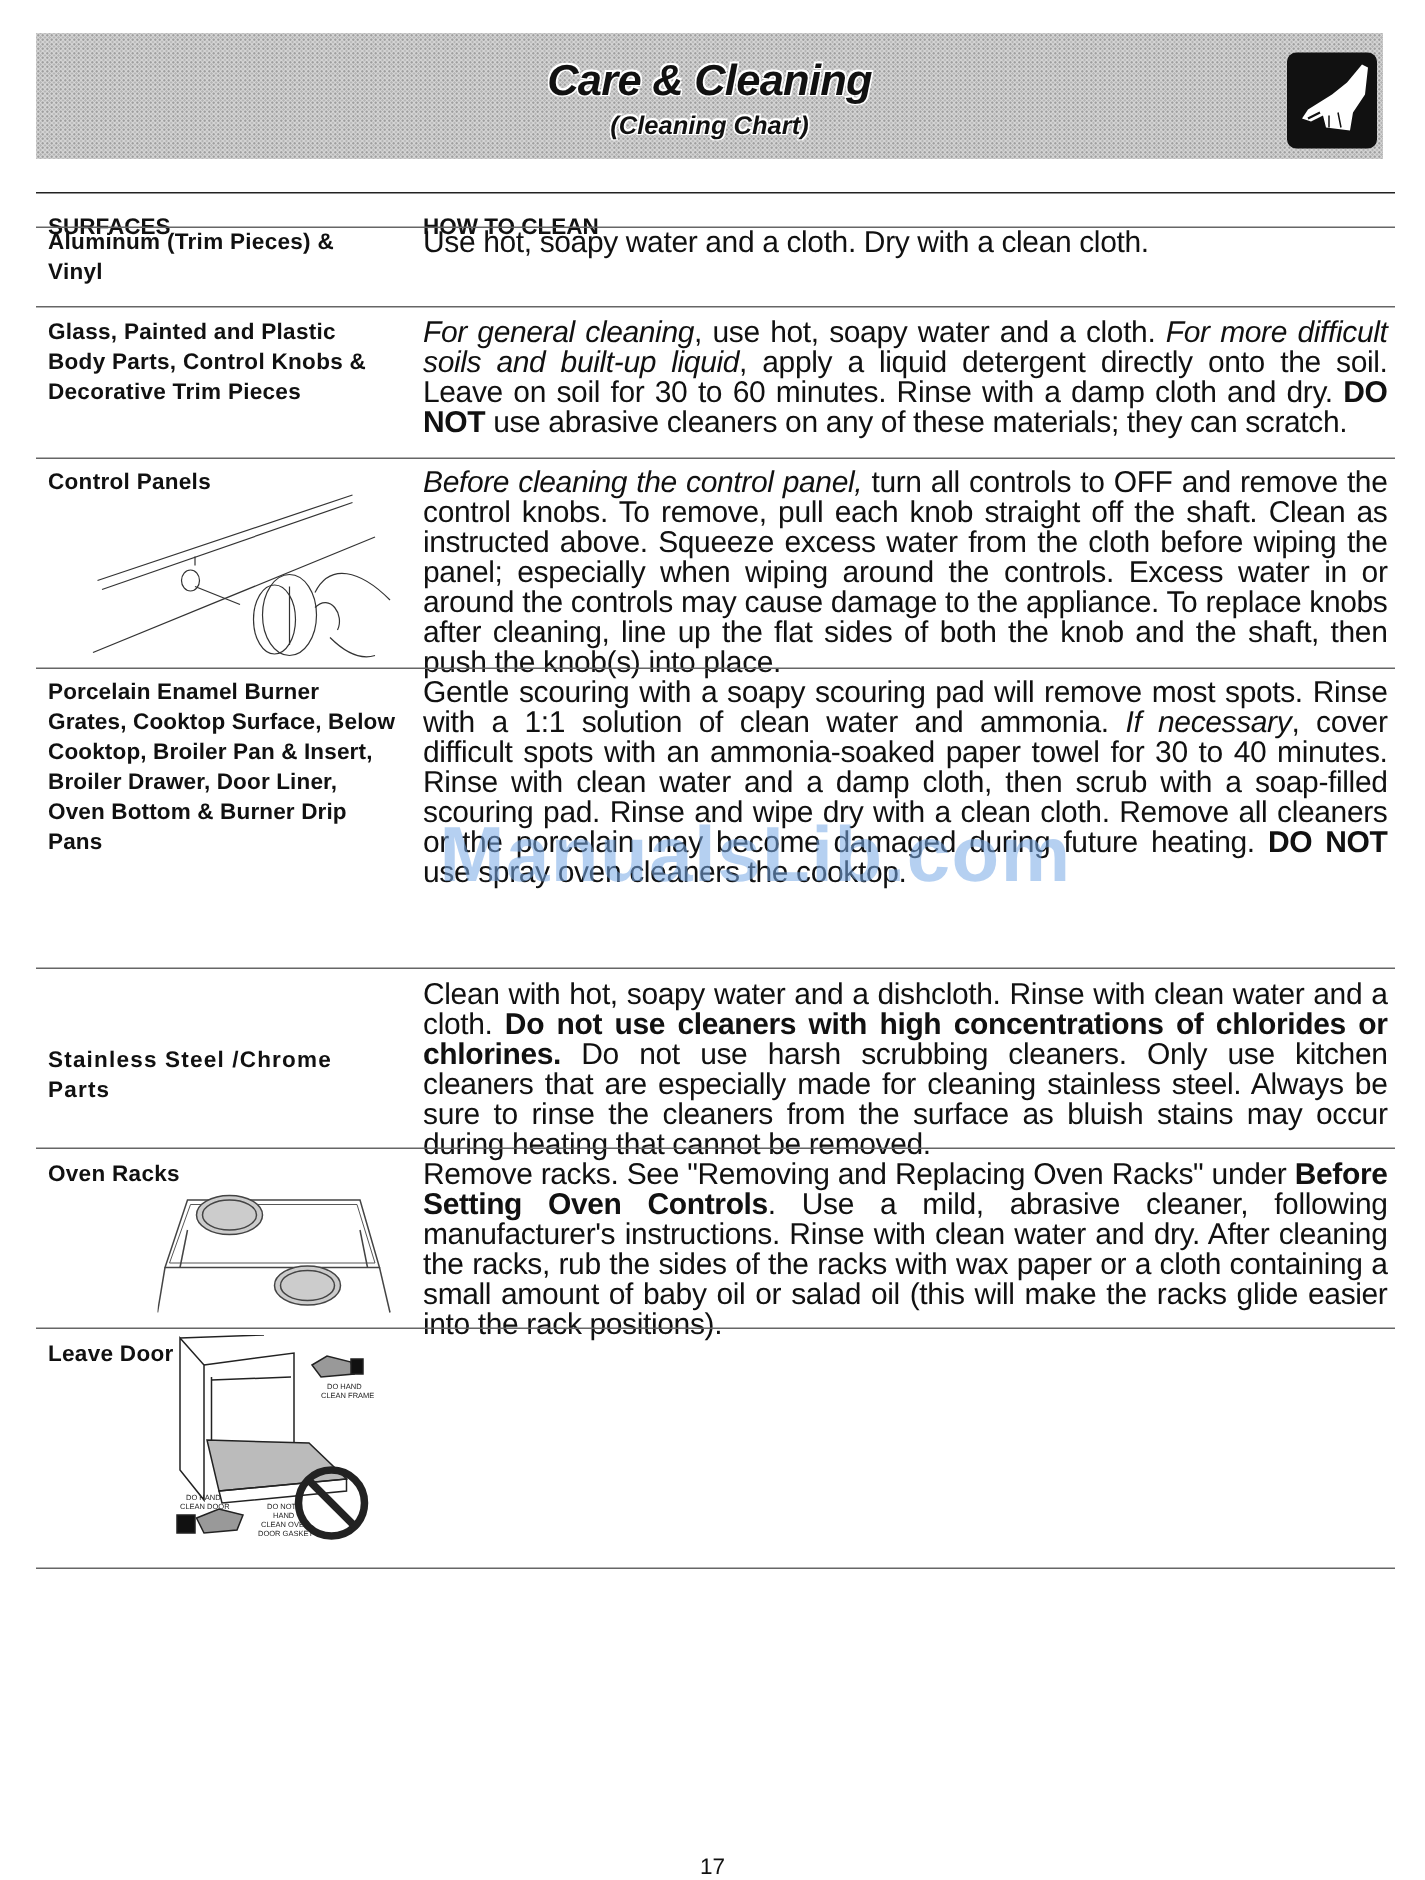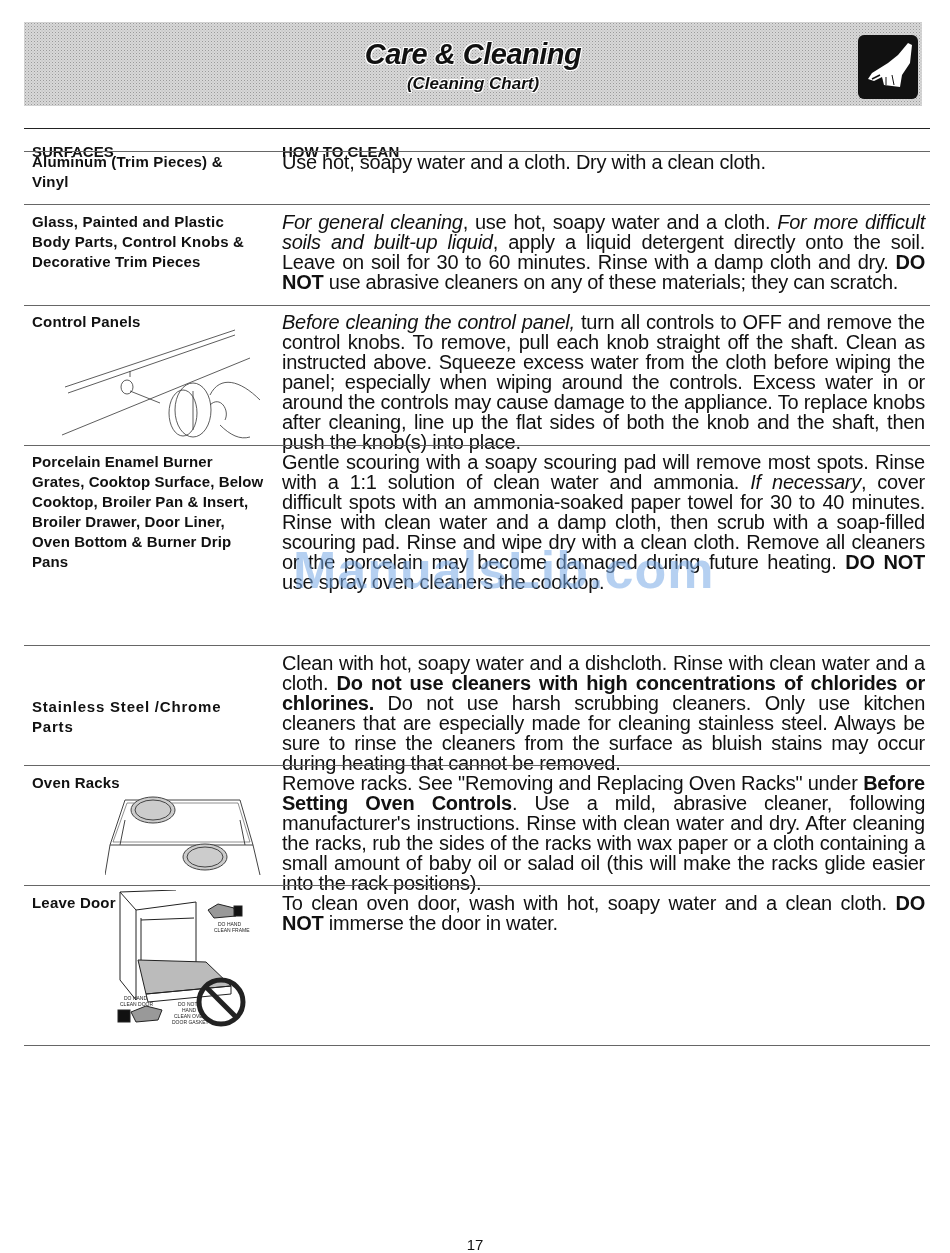--- a/index.html
+++ b/index.html
@@ -139,19 +139,18 @@
     <text x="98" y="42" font-size="5" font-family="Liberation Sans, sans-serif" fill="#222" stroke="none">CLEAN FRAME</text>
     <text x="8" y="110" font-size="5" font-family="Liberation Sans, sans-serif" fill="#222" stroke="none">DO HAND</text>
     <text x="4" y="116" font-size="5" font-family="Liberation Sans, sans-serif" fill="#222" stroke="none">CLEAN DOOR</text>
     <text x="62" y="116" font-size="5" font-family="Liberation Sans, sans-serif" fill="#222" stroke="none">DO NOT</text>
     <text x="66" y="122" font-size="5" font-family="Liberation Sans, sans-serif" fill="#222" stroke="none">HAND</text>
     <text x="58" y="128" font-size="5" font-family="Liberation Sans, sans-serif" fill="#222" stroke="none">CLEAN OVEN</text>
     <text x="56" y="134" font-size="5" font-family="Liberation Sans, sans-serif" fill="#222" stroke="none">DOOR GASKET</text>
   </svg>
 </div>
 <div class="how" style="top:893px">
-    <p><span>To clean oven door, wash with hot, soapy water and a clean cloth. </span><b>DO NOT</b><span> immerse the door in water.</span></p>
   </div>
 <div class="hr" style="top:1045px"></div>
 
 <div class="watermark">ManualsLib.com</div>
 
 <div class="page-num">17</div>
 
 </body></html>

